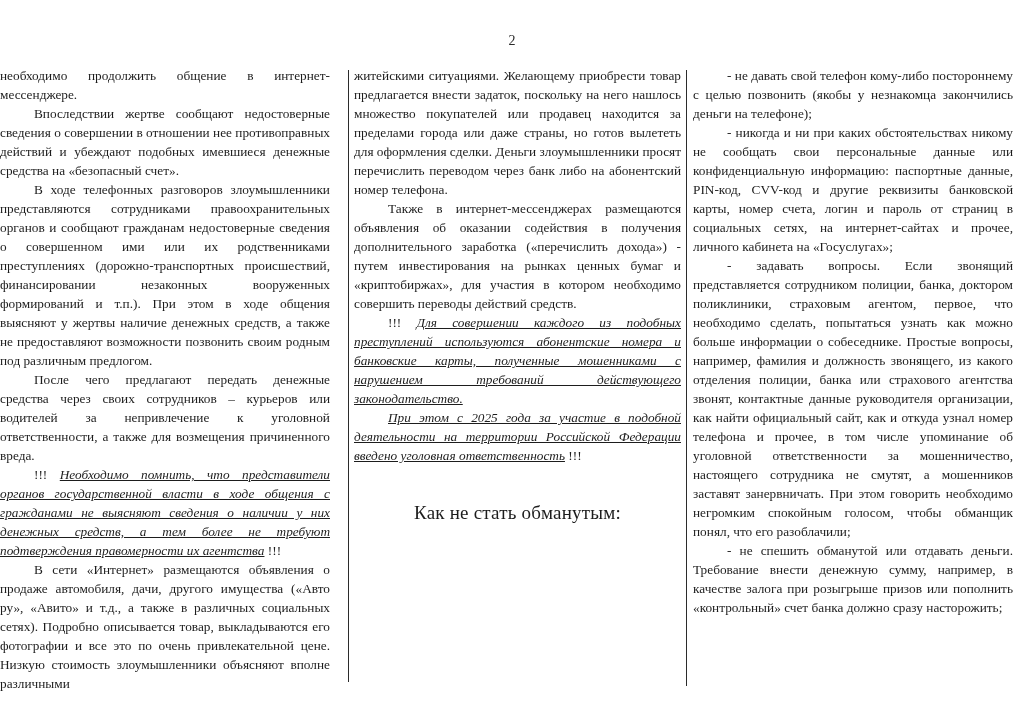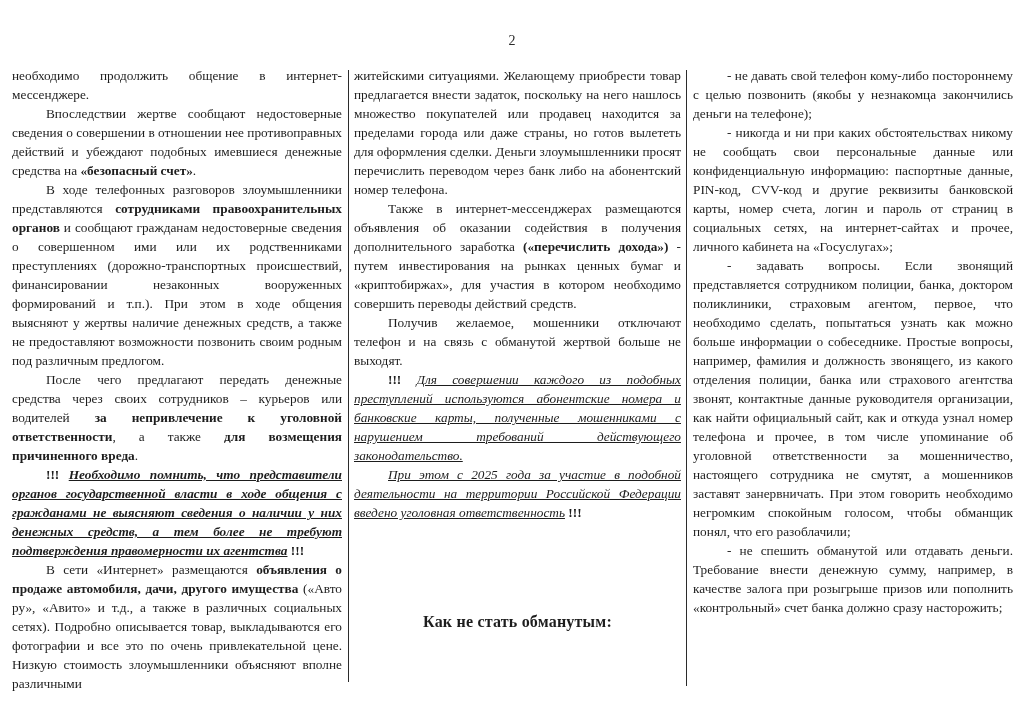--- a/index.html
+++ b/index.html
@@ -24,44 +24,44 @@
     font-size: 14px;
     color: #2a2a2a;
   }
   .column {
     position: absolute;
     top: 66px;
     font-size: 13.3px;
     line-height: 19px;
     text-align: justify;
   }
-  .col-1 { left: 12px;  width: 330px; }
+  .col-1 { left: 0;  width: 330px; }
   .col-2 { left: 354px; width: 327px; }
   .col-3 { left: 693px; width: 320px; }
   .v-divider {
     position: absolute;
     width: 1px;
     background: #2b2b2b;
   }
   .div-1 { left: 348px; top: 70px; height: 612px; }
   .div-2 { left: 686px; top: 70px; height: 616px; }
   .para {
     margin: 0;
     padding: 0;
   }
   .para.indent { text-indent: 34px; }
   .para.center { text-align: center; text-indent: 0; }
   .para.gap  { }
   .para.heading {
-    margin-top: 90px;
-    font-size: 16px;
+    margin-top: 38px;
+    font-size: 19px;
     font-weight: bold;
     letter-spacing: 0.2px;
   }
-  .b { font-weight: bold; }
+  .b { font-weight: normal; }
   .i { font-style: italic; }
   .u { text-decoration: underline; }
 </style>
 </head>
 <body>
 
 <div class="page-number">2</div>
 
 <div class="v-divider div-1"></div>
 <div class="v-divider div-2"></div>
@@ -70,21 +70,20 @@
     <p class="para"><span class="">необходимо продолжить общение в интернет-мессенджере.</span></p>
     <p class="para indent"><span class="">Впоследствии жертве сообщают недостоверные сведения о совершении в отношении нее противоправных действий и убеждают подобных имевшиеся денежные средства на </span><span class="b ">«безопасный счет»</span><span class="">.</span></p>
     <p class="para indent"><span class="">В ходе телефонных разговоров злоумышленники представляются </span><span class="b ">сотрудниками правоохранительных органов</span><span class=""> и сообщают гражданам недостоверные сведения о совершенном ими или их родственниками преступлениях (дорожно-транспортных происшествий, финансировании незаконных вооруженных формирований и т.п.). При этом в ходе общения выясняют у жертвы наличие денежных средств, а также не предоставляют возможности позвонить своим родным под различным предлогом.</span></p>
     <p class="para indent"><span class="">После чего предлагают передать денежные средства через своих сотрудников – курьеров или водителей </span><span class="b ">за непривлечение к уголовной ответственности</span><span class="">, а также </span><span class="b ">для возмещения причиненного вреда</span><span class="">.</span></p>
     <p class="para indent"><span class="b ">!!! </span><span class="b i u">Необходимо помнить, что представители органов государственной власти в ходе общения с гражданами не выясняют сведения о наличии у них денежных средств, а тем более не требуют подтверждения правомерности их агентства</span><span class="b "> !!!</span></p>
     <p class="para indent"><span class="">В сети «Интернет» размещаются </span><span class="b ">объявления о продаже автомобиля, дачи, другого имущества</span><span class=""> («Авто ру», «Авито» и т.д., а также в различных социальных сетях). Подробно описывается товар, выкладываются его фотографии и все это по очень привлекательной цене. Низкую стоимость злоумышленники объясняют вполне различными</span></p>
   </div>
 <div class="column col-2">
     <p class="para"><span class="">житейскими ситуациями. Желающему приобрести товар предлагается внести задаток, поскольку на него нашлось множество покупателей или продавец находится за пределами города или даже страны, но готов вылететь для оформления сделки. Деньги злоумышленники просят перечислить переводом через банк либо на абонентский номер телефона.</span></p>
     <p class="para indent"><span class="">Также в интернет-мессенджерах размещаются объявления об оказании содействия в получения дополнительного заработка </span><span class="b ">(«перечислить дохода»)</span><span class=""> - путем инвестирования на рынках ценных бумаг и «криптобиржах», для участия в котором необходимо совершить переводы действий средств.</span></p>
-    <p class="para indent"><span class="">Получив желаемое, мошенники отключают телефон и на связь с обманутой жертвой больше не выходят.</span></p>
     <p class="para indent gap"><span class="b ">!!! </span><span class="i u">Для совершении каждого из подобных преступлений используются абонентские номера и банковские карты, полученные мошенниками с нарушением требований действующего законодательство.</span></p>
     <p class="para indent"><span class="i u">При этом с 2025 года за участие в подобной деятельности на территории Российской Федерации введено уголовная ответственность</span><span class="b "> !!!</span></p>
     <p class="para center heading"><span class="b ">Как не стать обманутым:</span></p>
   </div>
 <div class="column col-3">
     <p class="para indent"><span class="">- не давать свой телефон кому-либо постороннему с целью позвонить (якобы у незнакомца закончились деньги на телефоне);</span></p>
     <p class="para indent"><span class="">- никогда и ни при каких обстоятельствах никому не сообщать свои персональные данные или конфиденциальную информацию: паспортные данные, PIN-код, CVV-код и другие реквизиты банковской карты, номер счета, логин и пароль от страниц в социальных сетях, на интернет-сайтах и прочее, личного кабинета на «Госуслугах»;</span></p>
     <p class="para indent"><span class="">- задавать вопросы. Если звонящий представляется сотрудником полиции, банка, доктором поликлиники, страховым агентом, первое, что необходимо сделать, попытаться узнать как можно больше информации о собеседнике. Простые вопросы, например, фамилия и должность звонящего, из какого отделения полиции, банка или страхового агентства звонят, контактные данные руководителя организации, как найти официальный сайт, как и откуда узнал номер телефона и прочее, в том числе упоминание об уголовной ответственности за мошенничество, настоящего сотрудника не смутят, а мошенников заставят занервничать. При этом говорить необходимо негромким спокойным голосом, чтобы обманщик понял, что его разоблачили;</span></p>
     <p class="para indent"><span class="">- не спешить обманутой или отдавать деньги. Требование внести денежную сумму, например, в качестве залога при розыгрыше призов или пополнить «контрольный» счет банка должно сразу насторожить;</span></p>
   </div>

